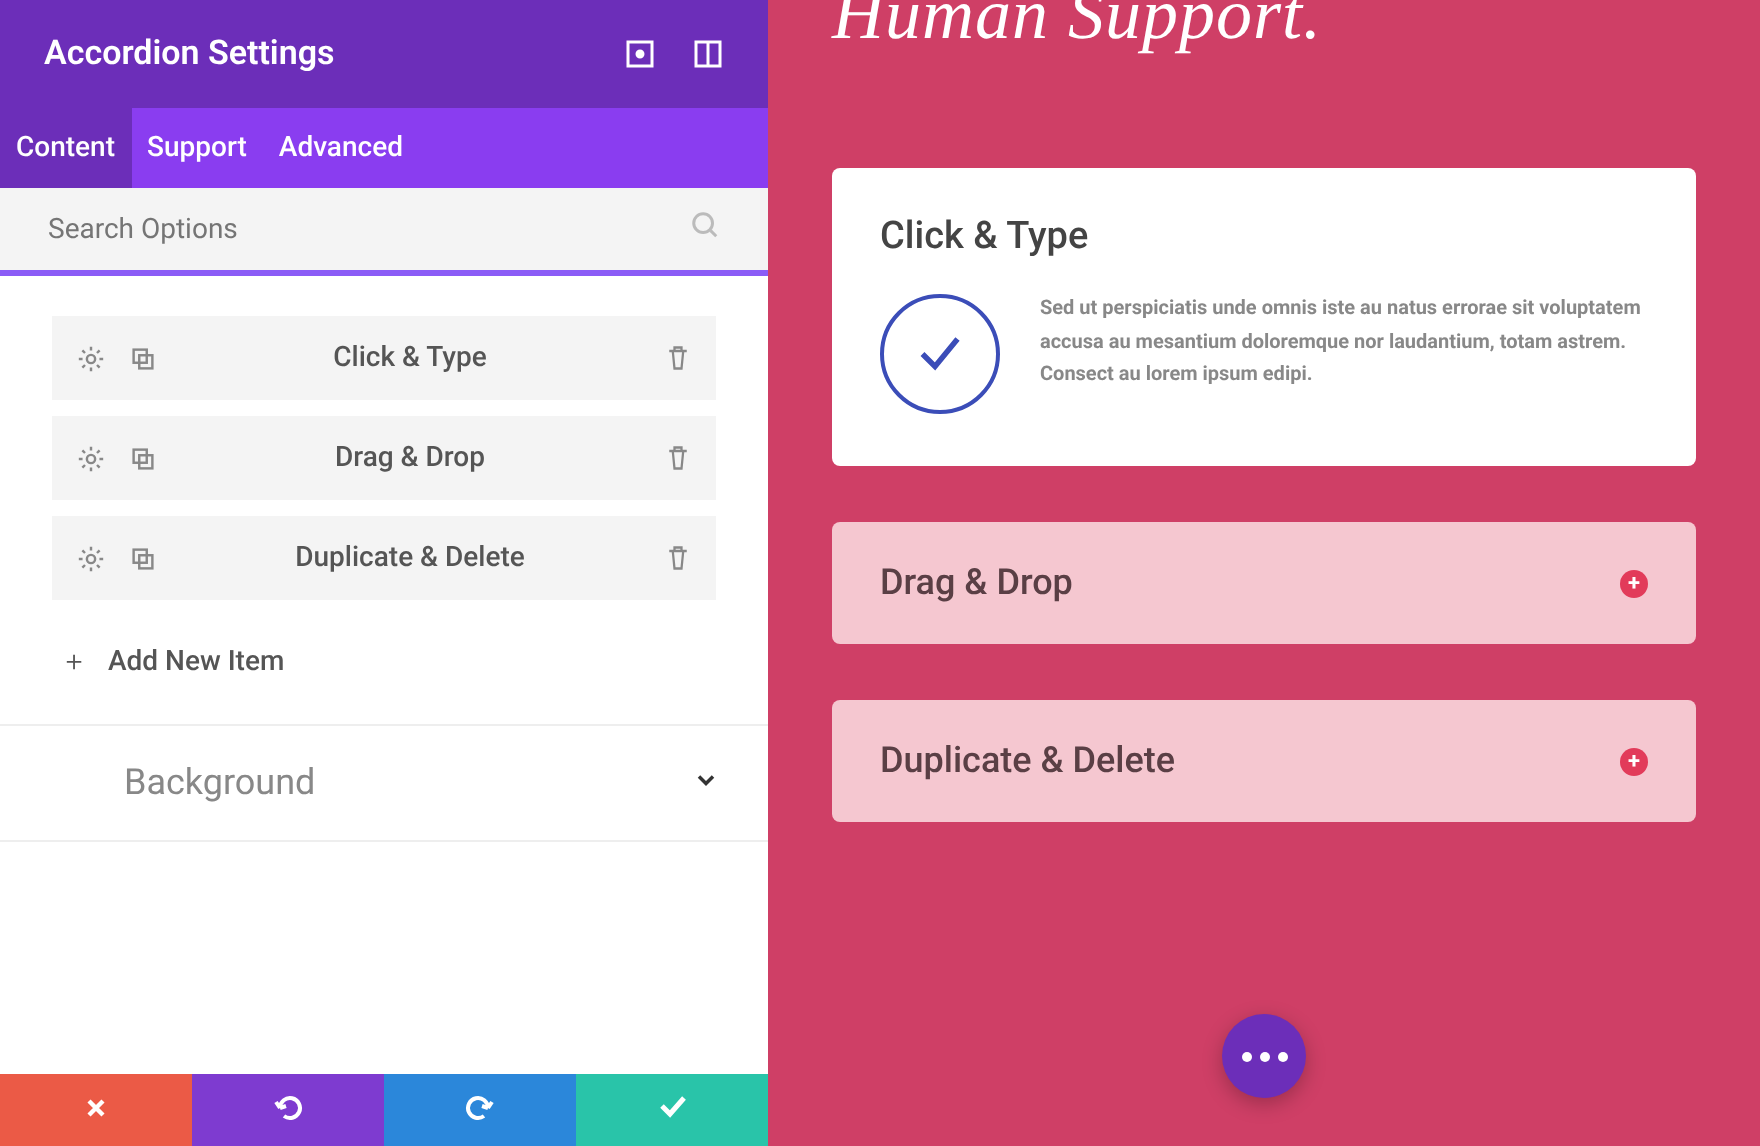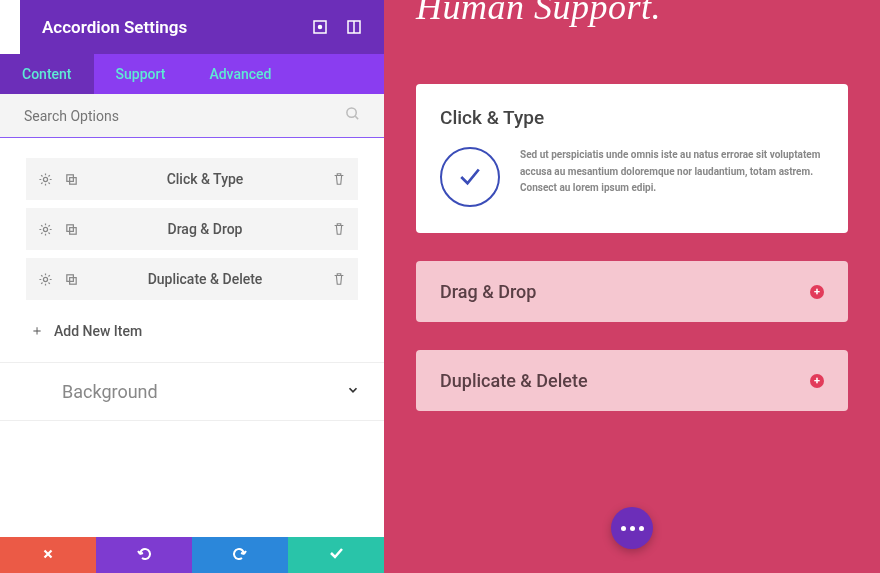--- a/index.html
+++ b/index.html
@@ -1,30 +1,30 @@
 <!DOCTYPE html>
 <html><head>
 <meta charset="utf-8">
 <style>
   * { margin: 0; padding: 0; box-sizing: border-box; font-family: -apple-system, BlinkMacSystemFont, "Segoe UI", Roboto, Helvetica, Arial, sans-serif; }
   body { width: 880px; height: 573px; overflow: hidden; display: flex; }
   
   
   .settings-panel { width: 384px; height: 100%; background: #fff; display: flex; flex-direction: column; position: relative; }
   
-  .panel-header { background: #6c2eb9; color: #fff; height: 54px; display: flex; align-items: center; padding: 0 22px; justify-content: space-between; margin-left: 20px; }
+  .panel-header { background: #6c2eb9; color: #fff; height: 54px; display: flex; align-items: center; padding: 0 22px; justify-content: space-between; }
   .panel-title { font-size: 17px; font-weight: 600; }
   .header-icons { display: flex; gap: 18px; align-items: center; }
   .header-icon { width: 16px; height: 16px; display:flex; align-items:center; justify-content:center; cursor:pointer; }
   
   .tabs { background: #8a3df0; display: flex; height: 40px; }
-  .tab { padding: 0 22px; display:flex; align-items:center; color: #5eead4; font-size: 14px; cursor:pointer; font-weight:500;}
+  .tab { padding: 0 8px; display:flex; align-items:center; color: #ffffff; font-size: 14px; cursor:pointer; font-weight:500;}
   .tab.active { background: #6c2eb9; }
   
-  .search-row { background:#f4f4f4; height:44px; display:flex; align-items:center; padding:0 24px; justify-content:space-between; border-bottom:1px solid #8b5cf6;}
+  .search-row { background:#f4f4f4; height:44px; display:flex; align-items:center; padding:0 24px; justify-content:space-between; border-bottom:3px solid #8b5cf6;}
   .search-input { background:transparent; border:none; outline:none; font-size:14px; color:#888; flex:1;}
   .search-icon { color:#bbb; }
   
   .items-container { padding: 20px 26px 0 26px; border-bottom:1px solid #eee;}
   .item-row { background:#f4f4f4; height:42px; display:flex; align-items:center; margin-bottom:8px; padding:0 10px;}
   .item-left-icons { display:flex; gap:8px; align-items:center; color:#888;}
   .item-label { flex:1; text-align:center; font-size:14px; color:#555; font-weight:500;}
   .item-right-icon { color:#888; }
   .icon-btn { width:18px; height:18px; display:flex; align-items:center; justify-content:center; cursor:pointer;}
   

